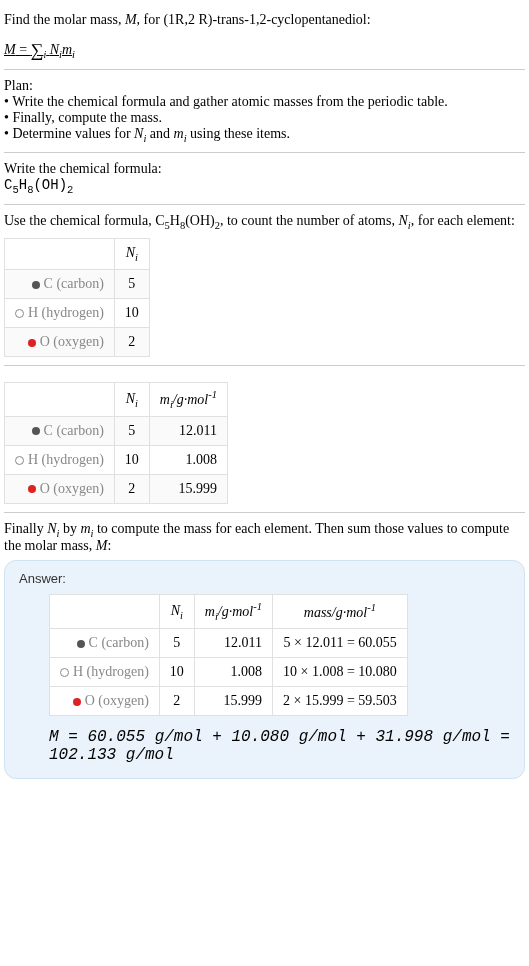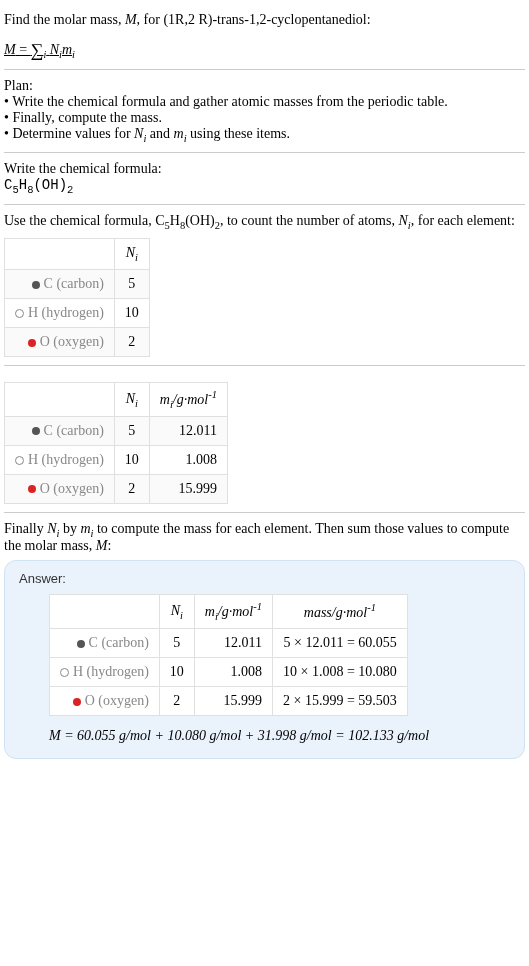--- a/index.html
+++ b/index.html
@@ -75,21 +75,22 @@
   }
   .answer-label {
     font-family: Arial, sans-serif;
     font-size: 13px;
     color: #333;
     margin-bottom: 6px;
   }
   .mass-sum {
     margin: 12px 0 0 30px;
     font-style: italic;
-    font-size: 14px;
+    font-size: 16px;
+    font-family: Liberation Mono, monospace;
   }
   .sigma {
     font-size: 18px;
     vertical-align: middle;
   }
   .sum-sub {
     font-size: 10px;
     vertical-align: sub;
   }
   .chem {

